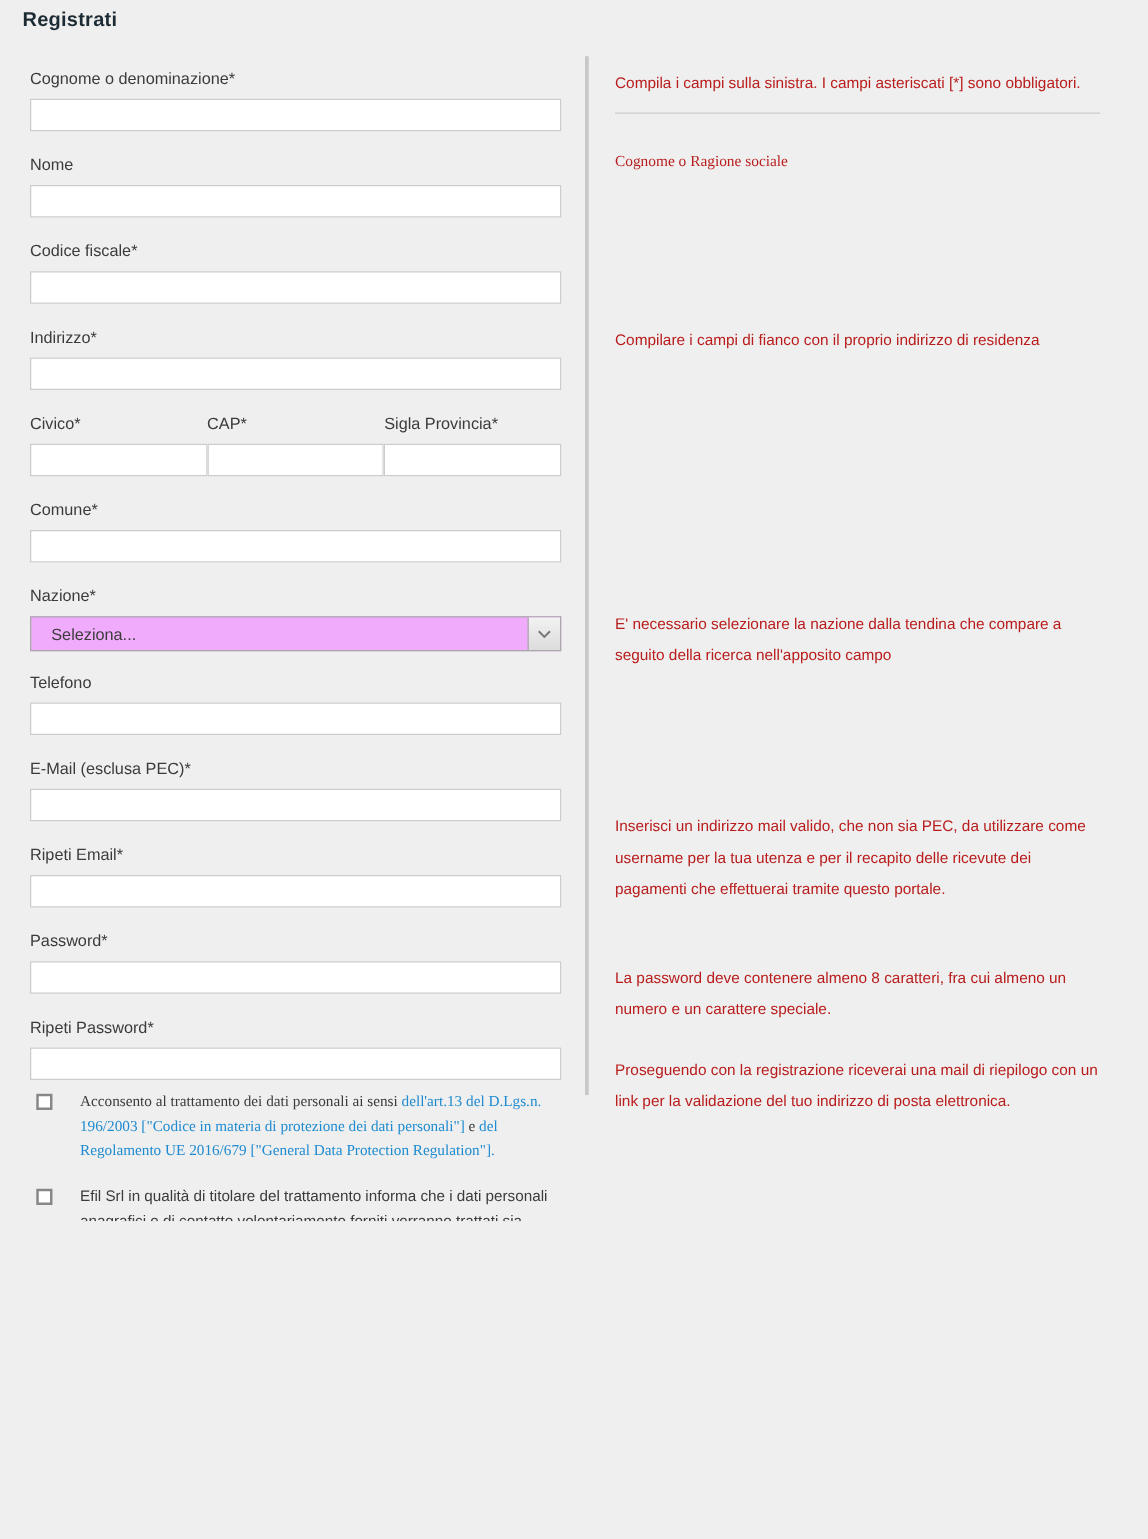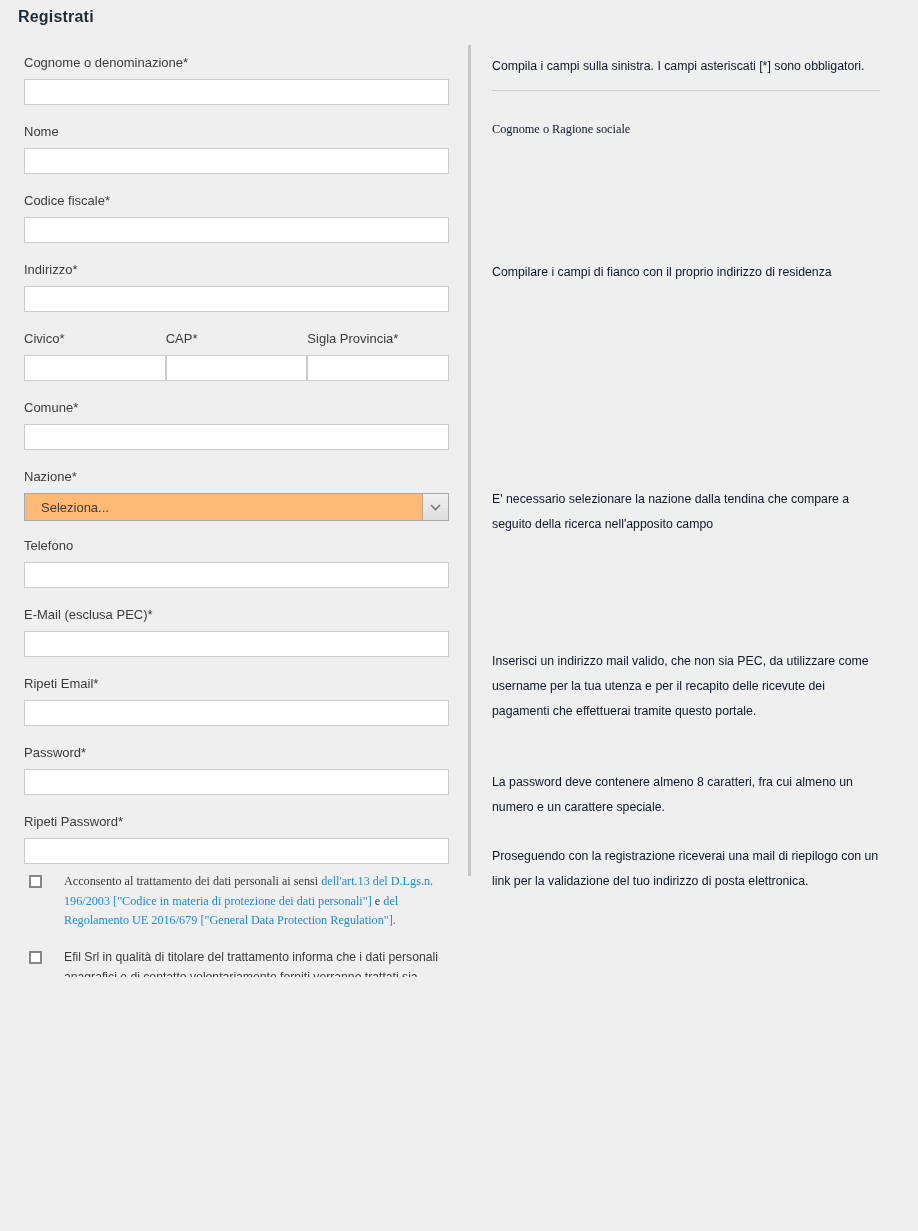--- a/index.html
+++ b/index.html
@@ -27,21 +27,21 @@
   .field input[type="text"], .field input[type="password"] {
     width: 100%; height: 26px;
     border: 1px solid #cccccc; background: #ffffff;
     font-size: 13px; padding: 0 8px; color: #333; outline: none;
     border-radius: 0;
   }
   .field-row { display: flex; }
   .field-row .field { flex: 1; }
   .select-box {
     position: relative; width: 100%; height: 28px;
-    border: 1px solid #a9a9a9; background: #fdba74;
+    border: 1px solid #a9a9a9; background: #f0abfc;
     display: flex; align-items: center; cursor: default;
   }
   .select-box .select-value { font-size: 13px; color: #3b3b3a; padding-left: 16px; }
   .select-arrow {
     position: absolute; right: 0; top: 0; width: 26px; height: 100%;
     background: linear-gradient(#f2f2f2, #dcdcdc);
     border-left: 1px solid #a9a9a9;
     display: flex; align-items: center; justify-content: center;
   }
   .field-nazione { margin-bottom: 18px; }
@@ -89,21 +89,21 @@
     color: #114e56; letter-spacing: 0.5px;
   }
   
   .v-divider {
     position: absolute; left: 468px; top: 45px;
     width: 3px; height: 831px; background: #c8c8c8;
   }
   .help-col { position: absolute; left: 492px; top: 0; width: 392px; }
   .help-col .help-text {
     position: absolute; left: 0; width: 100%;
-    font-size: 12.3px; line-height: 25px; color: #0f172a;
+    font-size: 12.3px; line-height: 25px; color: #b91c1c;
   }
   .help-intro { top: 54px; white-space: nowrap; }
   .help-hr {
     position: absolute; left: 0; top: 90px; width: 388px;
     border: none; border-top: 1px solid #cccccc;
   }
   .hint-0 { top: 117px; white-space: nowrap; font-family: Liberation Serif, serif; }
   .hint-1 { top: 260px; white-space: nowrap; }
   .hint-2 { top: 487px; }
   .hint-3 { top: 649px; }

